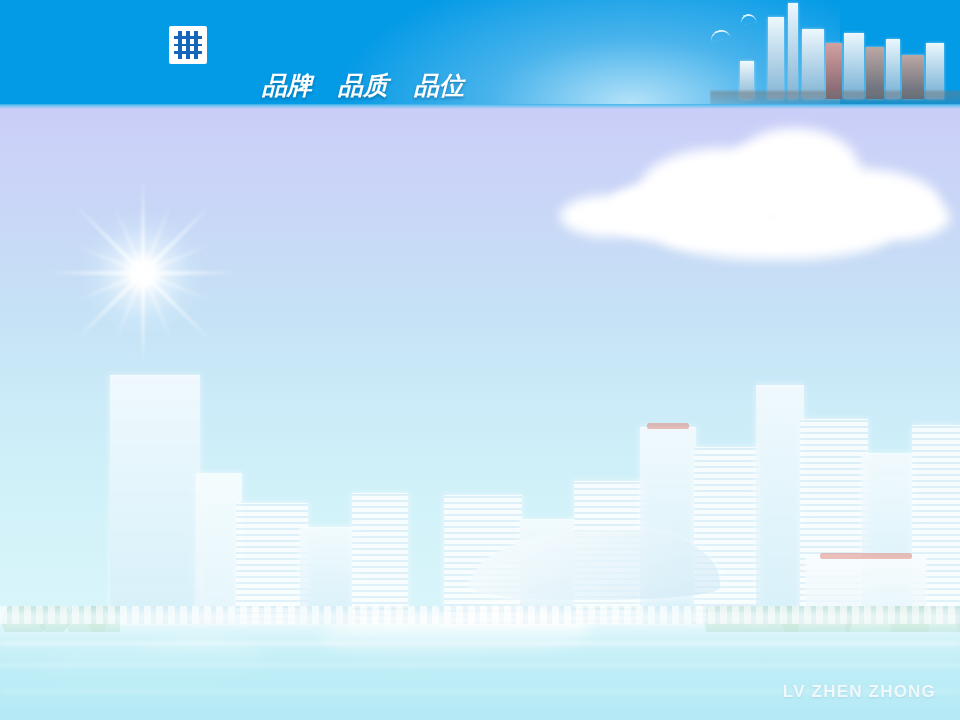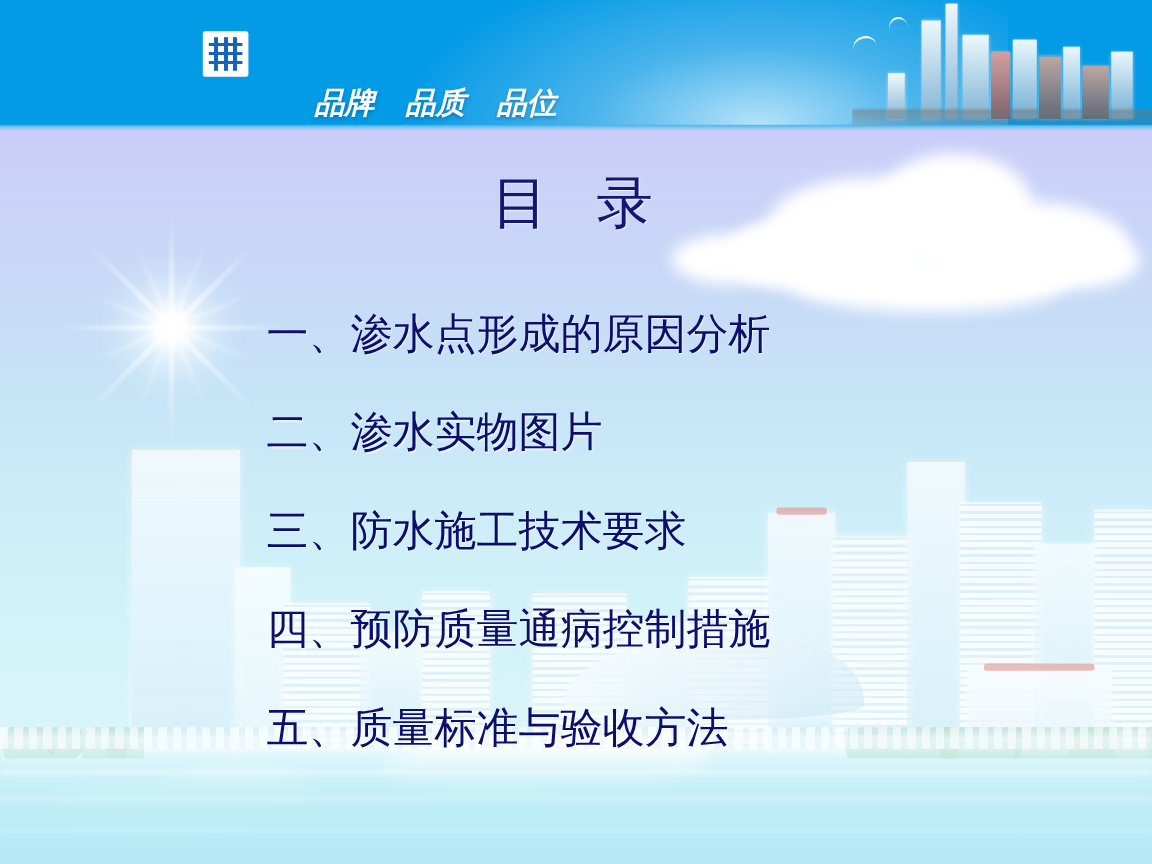--- a/index.html
+++ b/index.html
@@ -403,26 +403,17 @@
         <i></i>
       </div>
 
 
     <div class="banner-slogan">
       <span>品牌</span><span>品质</span><span>品位</span>
     </div>
   </div>
   <div class="bg-sepline"></div>
 
-  <div class="toc-title">
-    <span>目</span><span class="gap"></span><span>录</span>
-  </div>
-
-  <div class="toc-list">
-    <div class="toc-item">一、渗水点形成的原因分析</div>
-    <div class="toc-item">二、渗水实物图片</div>
-    <div class="toc-item">三、防水施工技术要求</div>
-    <div class="toc-item">四、预防质量通病控制措施</div>
-    <div class="toc-item">五、质量标准与验收方法</div>
-  </div>
-
+
+
+  <div class="watermark">LV ZHEN ZHONG</div>
 
 </div>
 
 </body></html>

